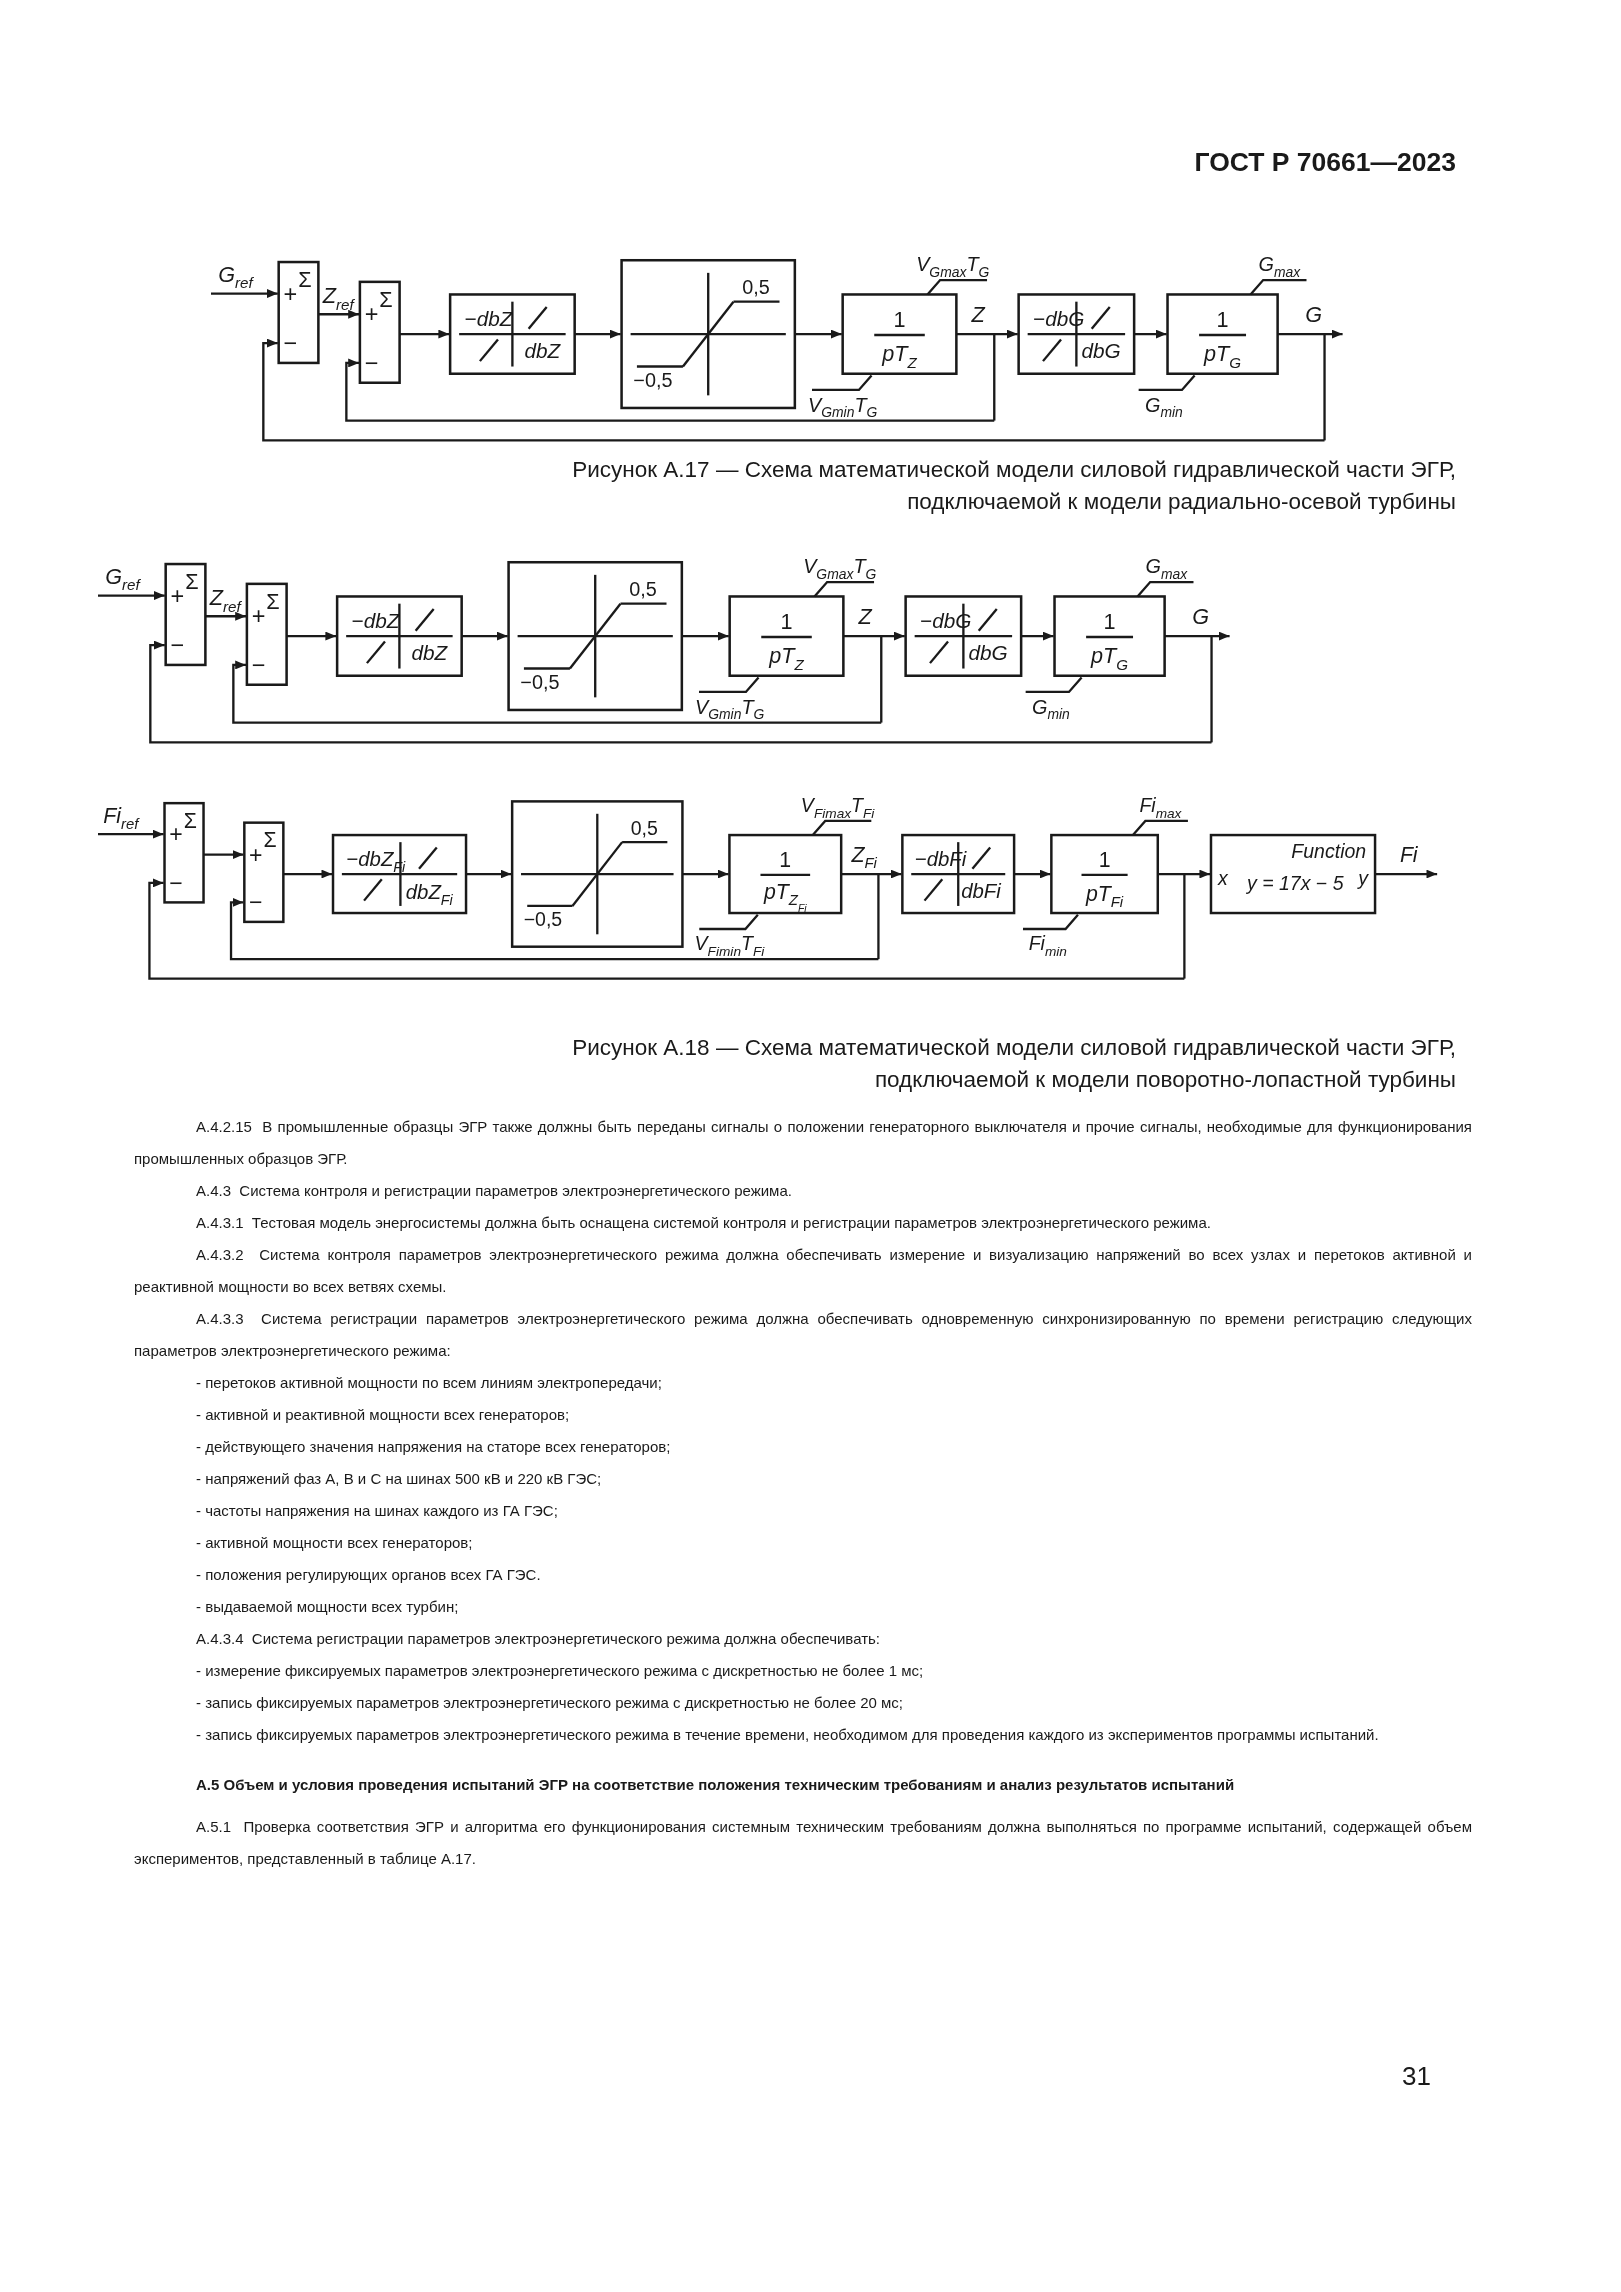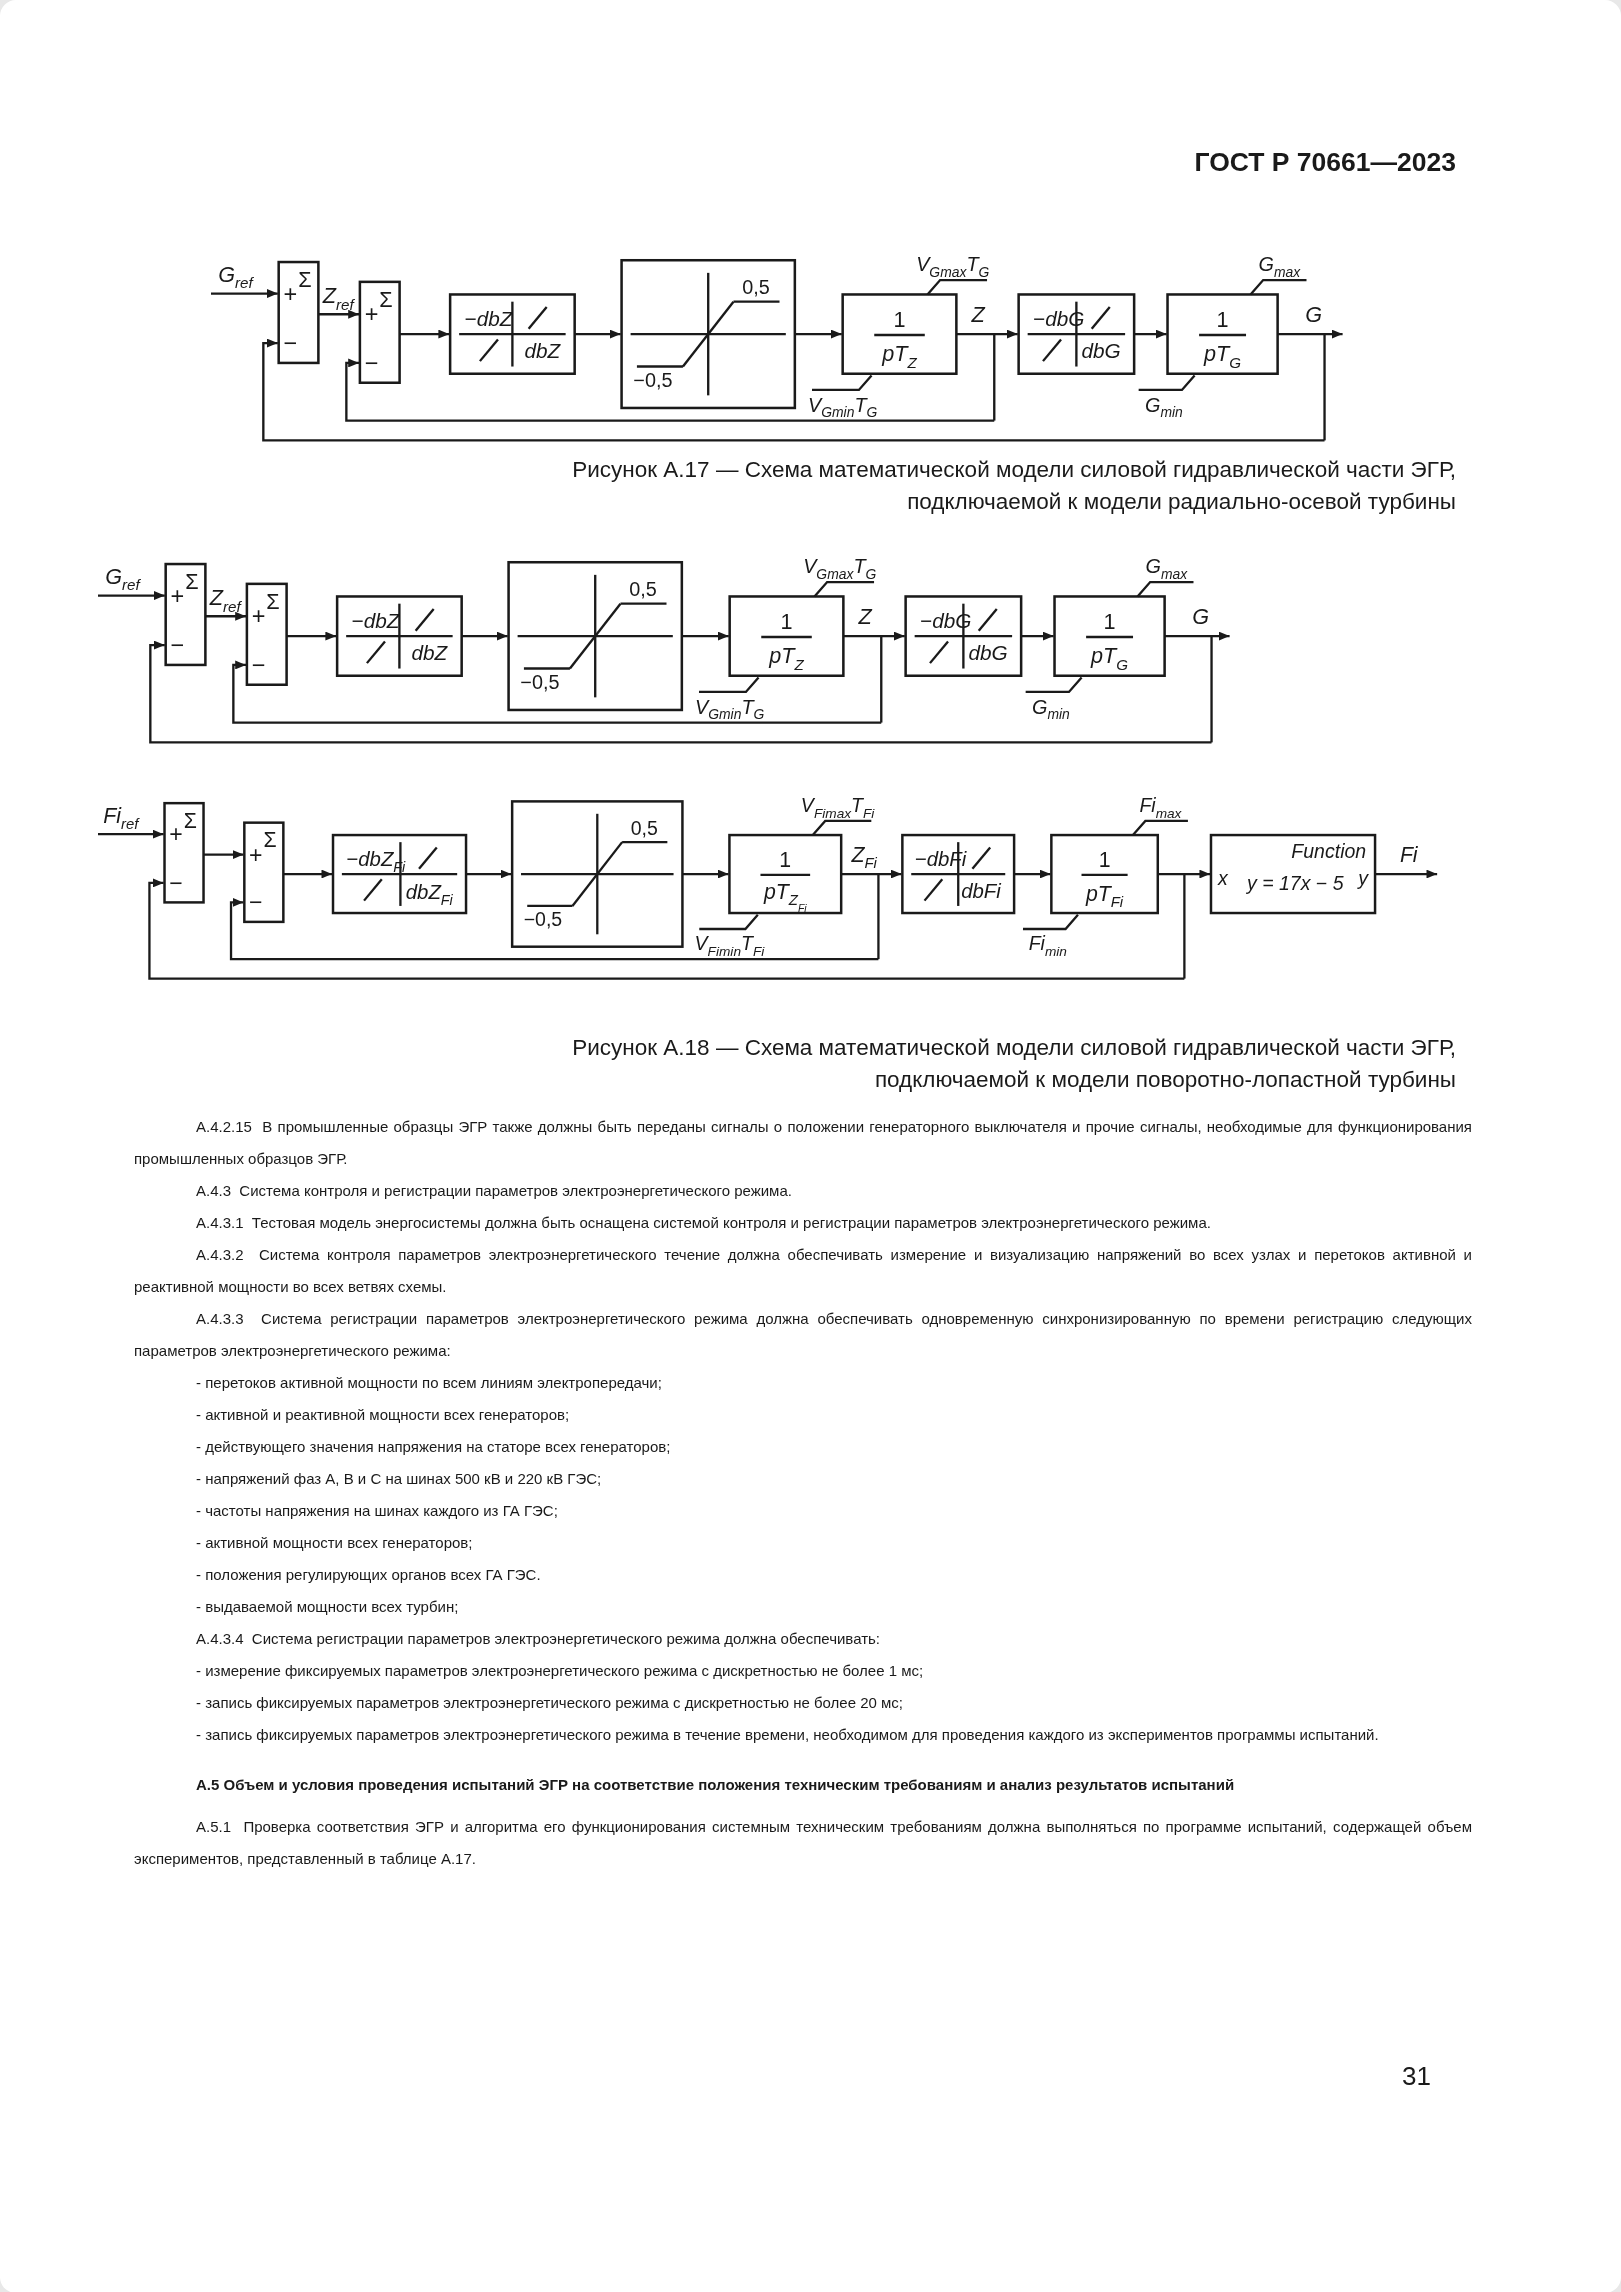--- a/index.html
+++ b/index.html
@@ -1,17 +1,17 @@
 <!DOCTYPE html>
 <html><head>
 <meta charset="utf-8">
 <style>
   html,body{margin:0;padding:0;background:#e8e8e8;}
   .page{position:relative;width:1621px;height:2293px;background:#ffffff;
-        font-family:"Liberation Sans",sans-serif;color:#1a1a1a;overflow:hidden;margin:0 auto;border-radius:16px;}
+        font-family:"Liberation Sans",sans-serif;color:#1a1a1a;overflow:hidden;margin:0 auto;}
   .header{position:absolute;top:147px;left:118px;width:1338px;text-align:right;
           font-weight:bold;font-size:26.5px;}
   .caption{position:absolute;left:118px;width:1338px;text-align:right;
            font-size:22.5px;line-height:32px;margin-top:11px;}
   .cap17{top:443px;}
   .cap18{top:1021px;}
   .bodytext{position:absolute;left:134px;top:1111px;width:1338px;
             font-size:15px;line-height:32px;text-align:justify;}
   .bodytext p{margin:0;text-indent:62px;white-space:pre-wrap;text-align:justify;}
   .bodytext p.h5{font-weight:bold;text-indent:0;margin:15.7px 0 9.8px 62px;line-height:35px;}
@@ -301,21 +301,21 @@
 
   <div class="caption cap18">
     <div>Рисунок А.18 — Схема математической модели силовой гидравлической части ЭГР,</div>
     <div>подключаемой к модели поворотно-лопастной турбины</div>
   </div>
 
   <div class="bodytext">
     <p>А.4.2.15  В промышленные образцы ЭГР также должны быть переданы сигналы о положении генераторного выключателя и прочие сигналы, необходимые для функционирования промышленных образцов ЭГР.</p>
     <p>А.4.3  Система контроля и регистрации параметров электроэнергетического режима.</p>
     <p>А.4.3.1  Тестовая модель энергосистемы должна быть оснащена системой контроля и регистрации параметров электроэнергетического режима.</p>
-    <p>А.4.3.2  Система контроля параметров электроэнергетического течение должна обеспечивать измерение и визуализацию напряжений во всех узлах и перетоков активной и реактивной мощности во всех ветвях схемы.</p>
+    <p>А.4.3.2  Система контроля параметров электроэнергетического режима должна обеспечивать измерение и визуализацию напряжений во всех узлах и перетоков активной и реактивной мощности во всех ветвях схемы.</p>
     <p>А.4.3.3  Система регистрации параметров электроэнергетического режима должна обеспечивать одновременную синхронизированную по времени регистрацию следующих параметров электроэнергетического режима:</p>
     <p>- перетоков активной мощности по всем линиям электропередачи;</p>
     <p>- активной и реактивной мощности всех генераторов;</p>
     <p>- действующего значения напряжения на статоре всех генераторов;</p>
     <p>- напряжений фаз А, В и С на шинах 500 кВ и 220 кВ ГЭС;</p>
     <p>- частоты напряжения на шинах каждого из ГА ГЭС;</p>
     <p>- активной мощности всех генераторов;</p>
     <p>- положения регулирующих органов всех ГА ГЭС.</p>
     <p>- выдаваемой мощности всех турбин;</p>
     <p>А.4.3.4  Система регистрации параметров электроэнергетического режима должна обеспечивать:</p>

